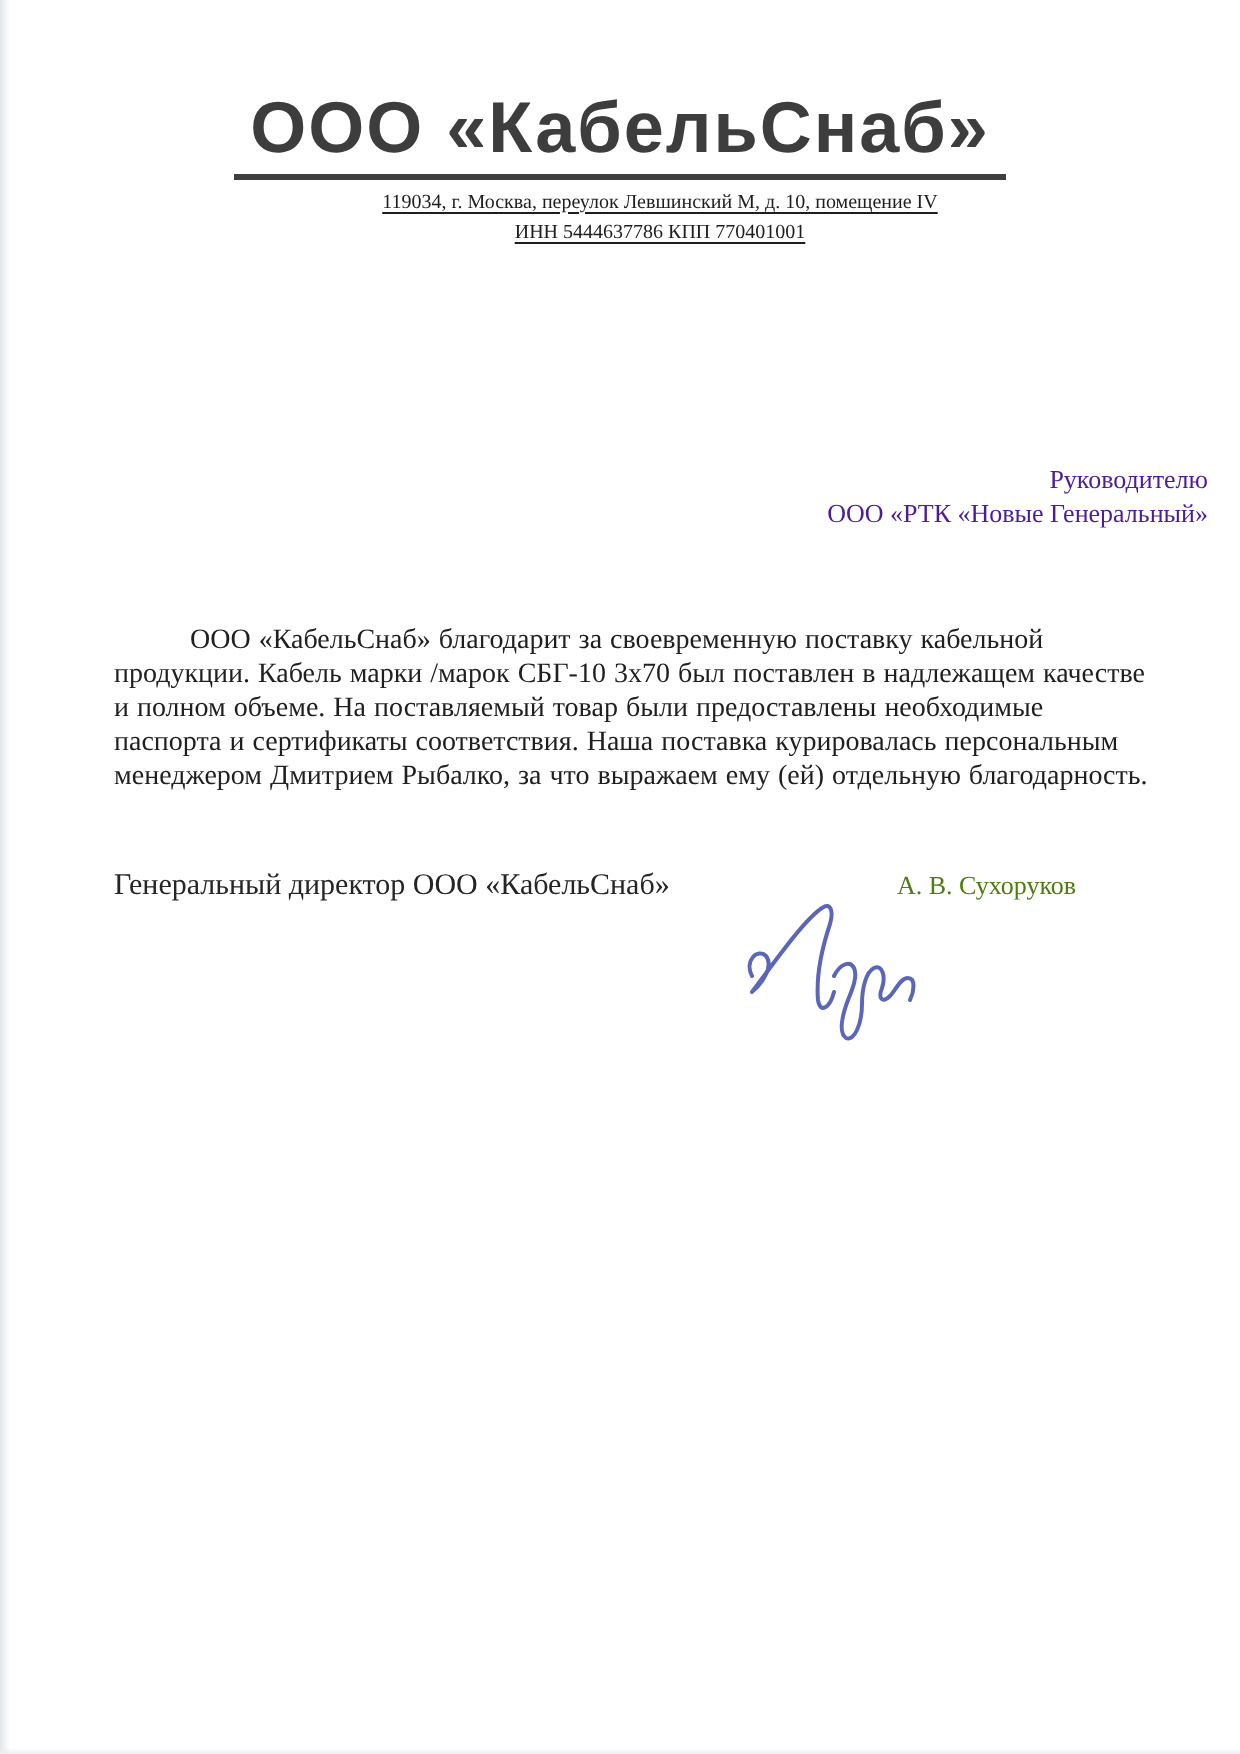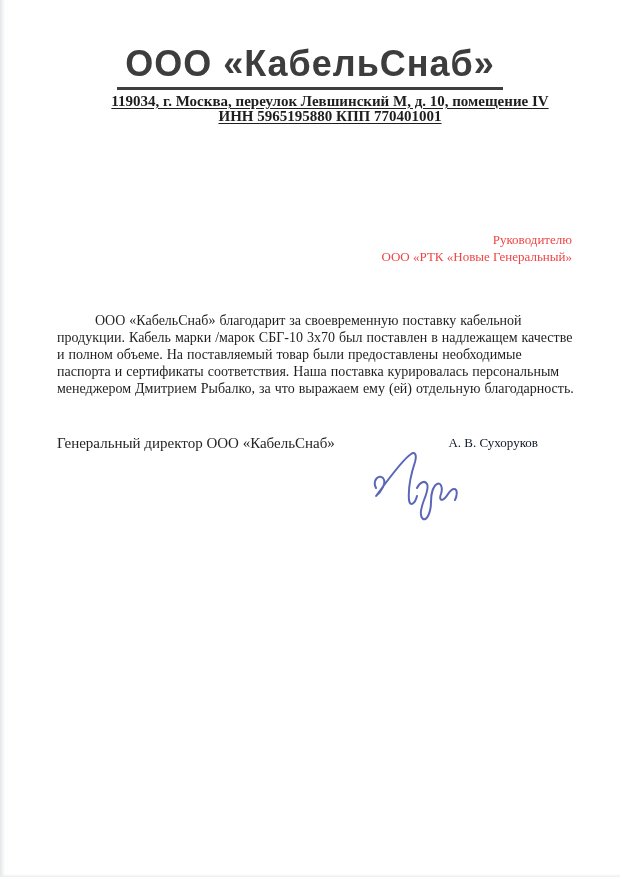--- a/index.html
+++ b/index.html
@@ -35,40 +35,40 @@
     font-weight: bold;
     font-size: 36px;
     letter-spacing: 1px;
     color: #3d3d3d;
     border-bottom: 3px solid #3f3f3f;
     padding: 0 8px 3px 8px;
     line-height: 1.1;
   }
   .letterhead-details {
     margin-top: 4px;
-    font-size: 15px;
-    font-weight: bold;
+    font-size: 10px;
+    font-weight: normal;
     line-height: 15px;
     color: #1e1e1e;
     padding-left: 40px;
   }
   .letterhead-details .detail-line {
     text-decoration: underline;
     text-underline-offset: 2px;
   }
 
   
   .recipient {
     position: absolute;
     top: 231px;
-    right: 48px;
+    right: 16px;
     text-align: right;
     font-size: 13px;
     line-height: 17px;
-    color: #ef4444;
+    color: #4c1d95;
   }
 
   
   .body-paragraph {
     position: absolute;
     top: 312px;
     left: 57px;
     width: 522px;
     font-size: 14px;
     line-height: 17px;
@@ -84,21 +84,21 @@
     left: 57px;
     font-size: 15px;
     color: #252525;
     white-space: nowrap;
   }
   .sig-name {
     position: absolute;
     top: 435px;
     right: 82px;
     font-size: 13px;
-    color: #0f172a;
+    color: #4d7c0f;
     white-space: nowrap;
     margin-left: 13px;
   }
   .handwritten-signature {
     position: absolute;
     left: 362px;
     top: 448px;
     width: 110px;
     height: 85px;
   }
@@ -107,21 +107,21 @@
 <body>
 
 <div class="page">
   <div class="scan-edge-left"></div>
   <div class="scan-edge-bottom"></div>
 
   <div class="letterhead">
     <div class="company-name">ООО «КабельСнаб»</div>
     <div class="letterhead-details">
       <div><span class="detail-line">119034, г. Москва, переулок Левшинский М, д. 10, помещение IV</span></div>
-      <div><span class="detail-line">ИНН 5965195880 КПП 770401001</span></div>
+      <div><span class="detail-line">ИНН 5444637786 КПП 770401001</span></div>
     </div>
   </div>
 
   <div class="recipient">
     <div>Руководителю</div>
     <div>ООО «РТК «Новые Генеральный»</div>
   </div>
 
   <p class="body-paragraph">ООО «КабельСнаб»  благодарит за своевременную поставку кабельной продукции.  Кабель марки /марок СБГ-10 3х70 был поставлен в надлежащем качестве и полном объеме. На поставляемый товар были предоставлены необходимые паспорта и сертификаты соответствия. Наша поставка курировалась персональным менеджером Дмитрием Рыбалко, за что выражаем ему (ей) отдельную благодарность.</p>
 

